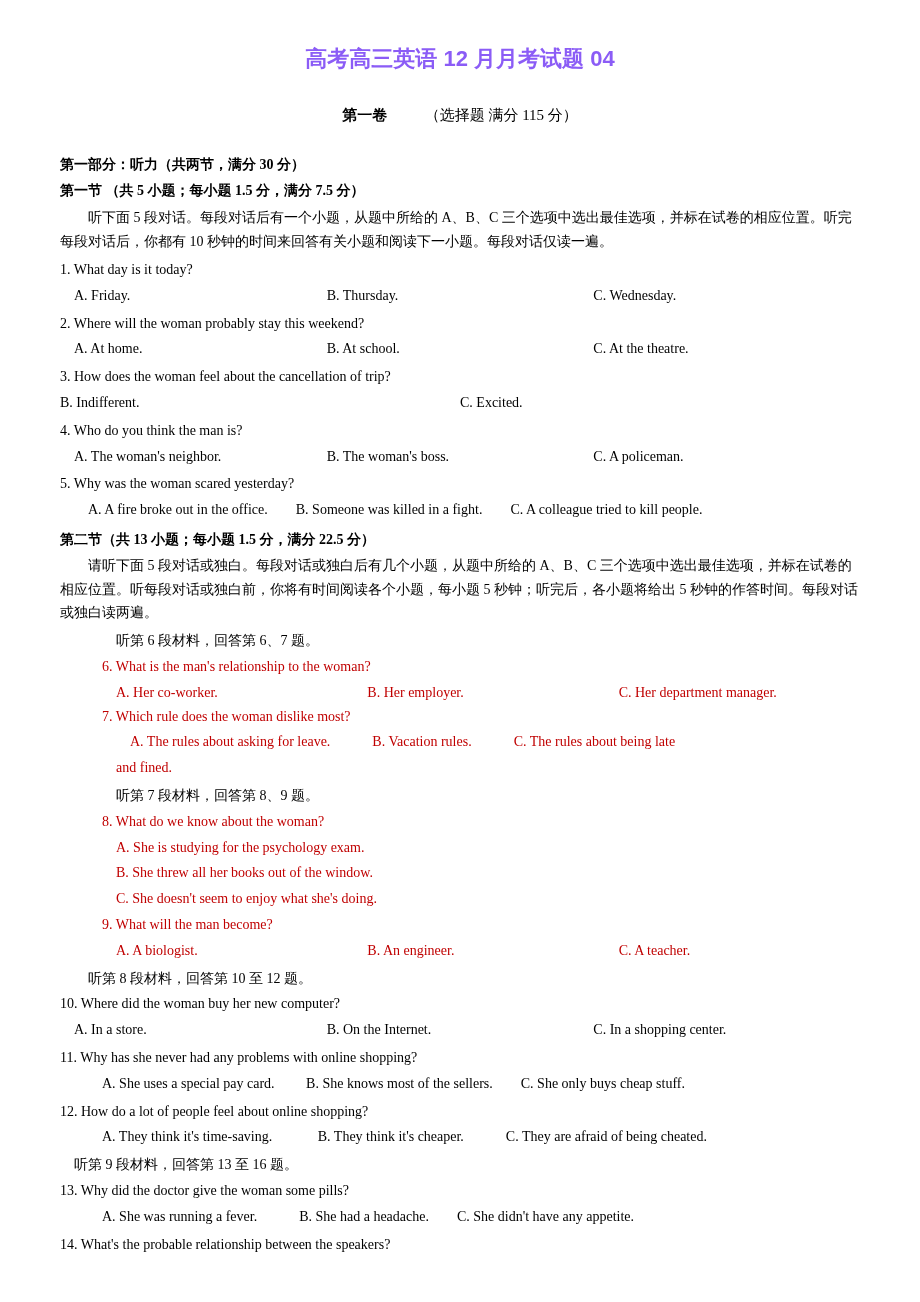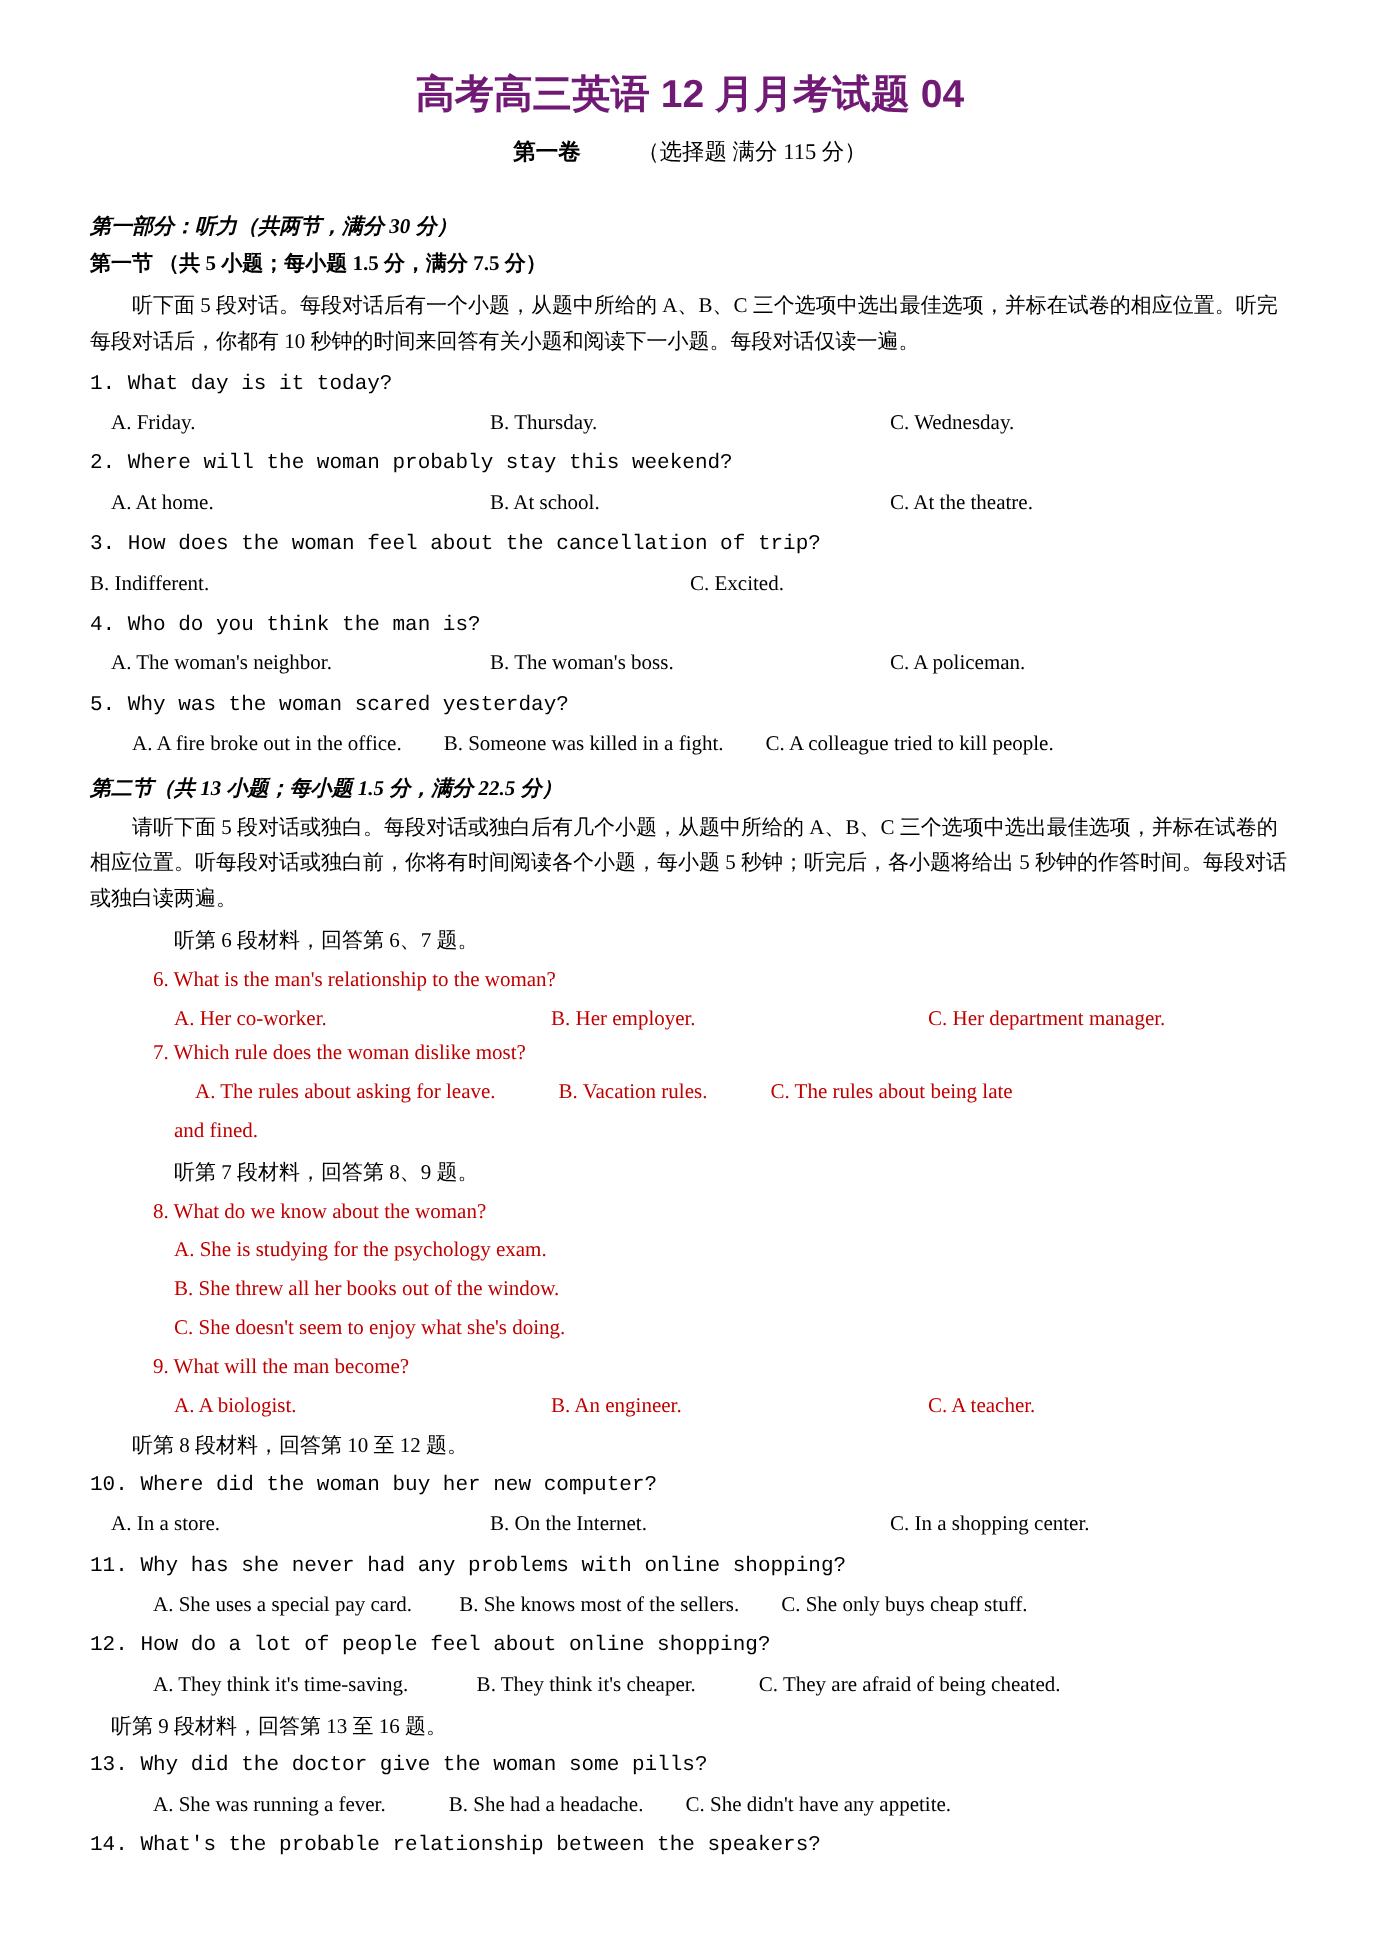--- a/index.html
+++ b/index.html
@@ -12,53 +12,51 @@
       font-family: "SimSun", "宋体", serif;
       font-size: 14px;
       color: #000;
       width: 920px;
       min-height: 1302px;
       padding: 40px 60px;
       line-height: 1.7;
     }
     .title {
       text-align: center;
-      font-size: 26px;
+      font-size: 22px;
       font-weight: bold;
-      color: #701a75;
-      margin-bottom: 6px;
+      color: #8b5cf6;
+      margin-bottom: 26px;
       font-family: "SimHei", "黑体", sans-serif;
     }
     .section-header {
       text-align: center;
       font-size: 15px;
       margin-bottom: 24px;
     }
     .bold {
       font-weight: bold;
     }
     .part-title {
       font-weight: bold;
       font-size: 14px;
       margin-top: 6px;
       margin-bottom: 2px;
-      font-style: italic;
     }
     .section-title {
       font-weight: bold;
       font-size: 14px;
       margin-bottom: 4px;
     }
     .instruction {
       text-indent: 2em;
       margin-bottom: 4px;
     }
     .question {
       margin-bottom: 2px;
-      font-family: Liberation Mono, monospace;
     }
     .options {
       margin-bottom: 4px;
     }
     .option-line {
       display: flex;
       gap: 0;
     }
     .option-item {
       flex: 1;

